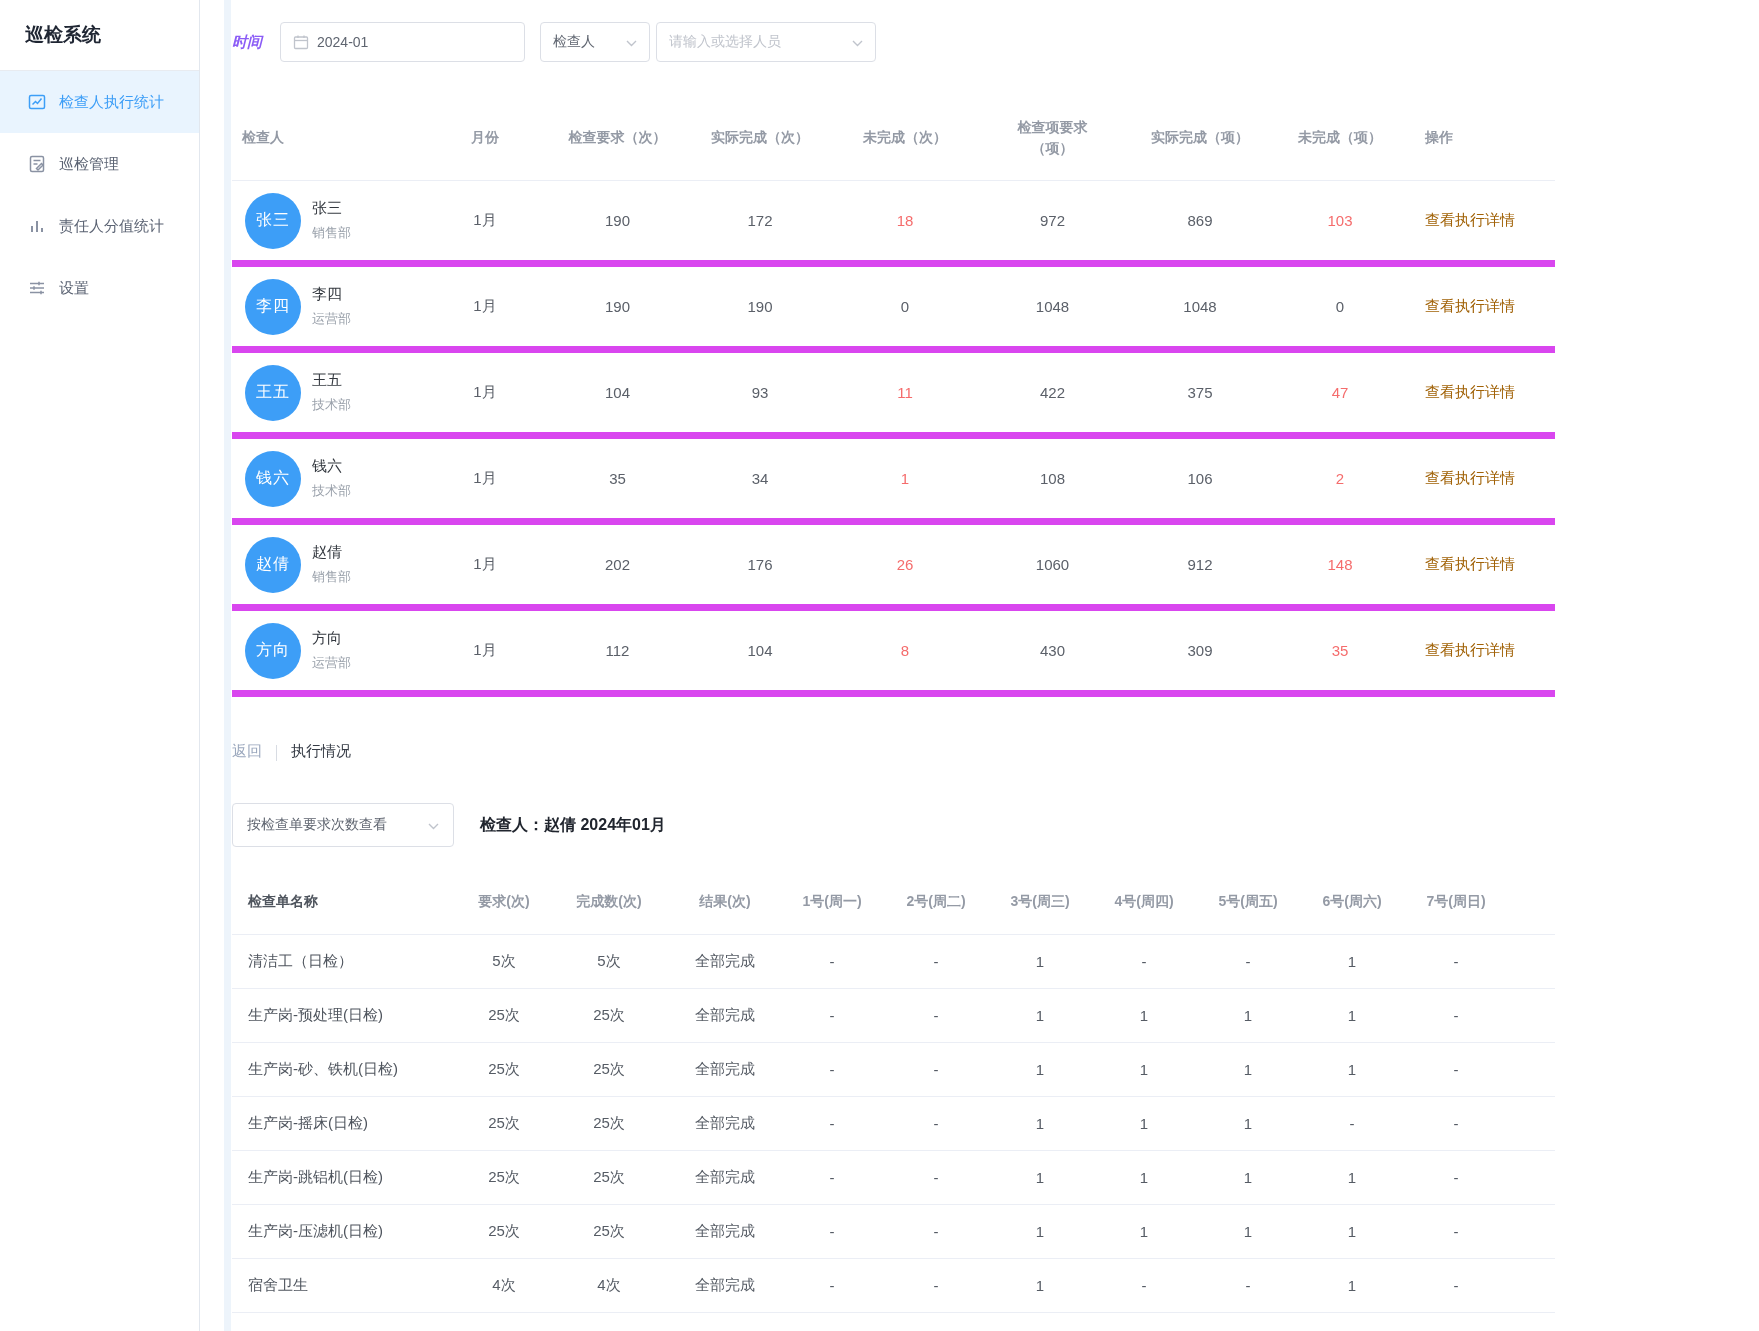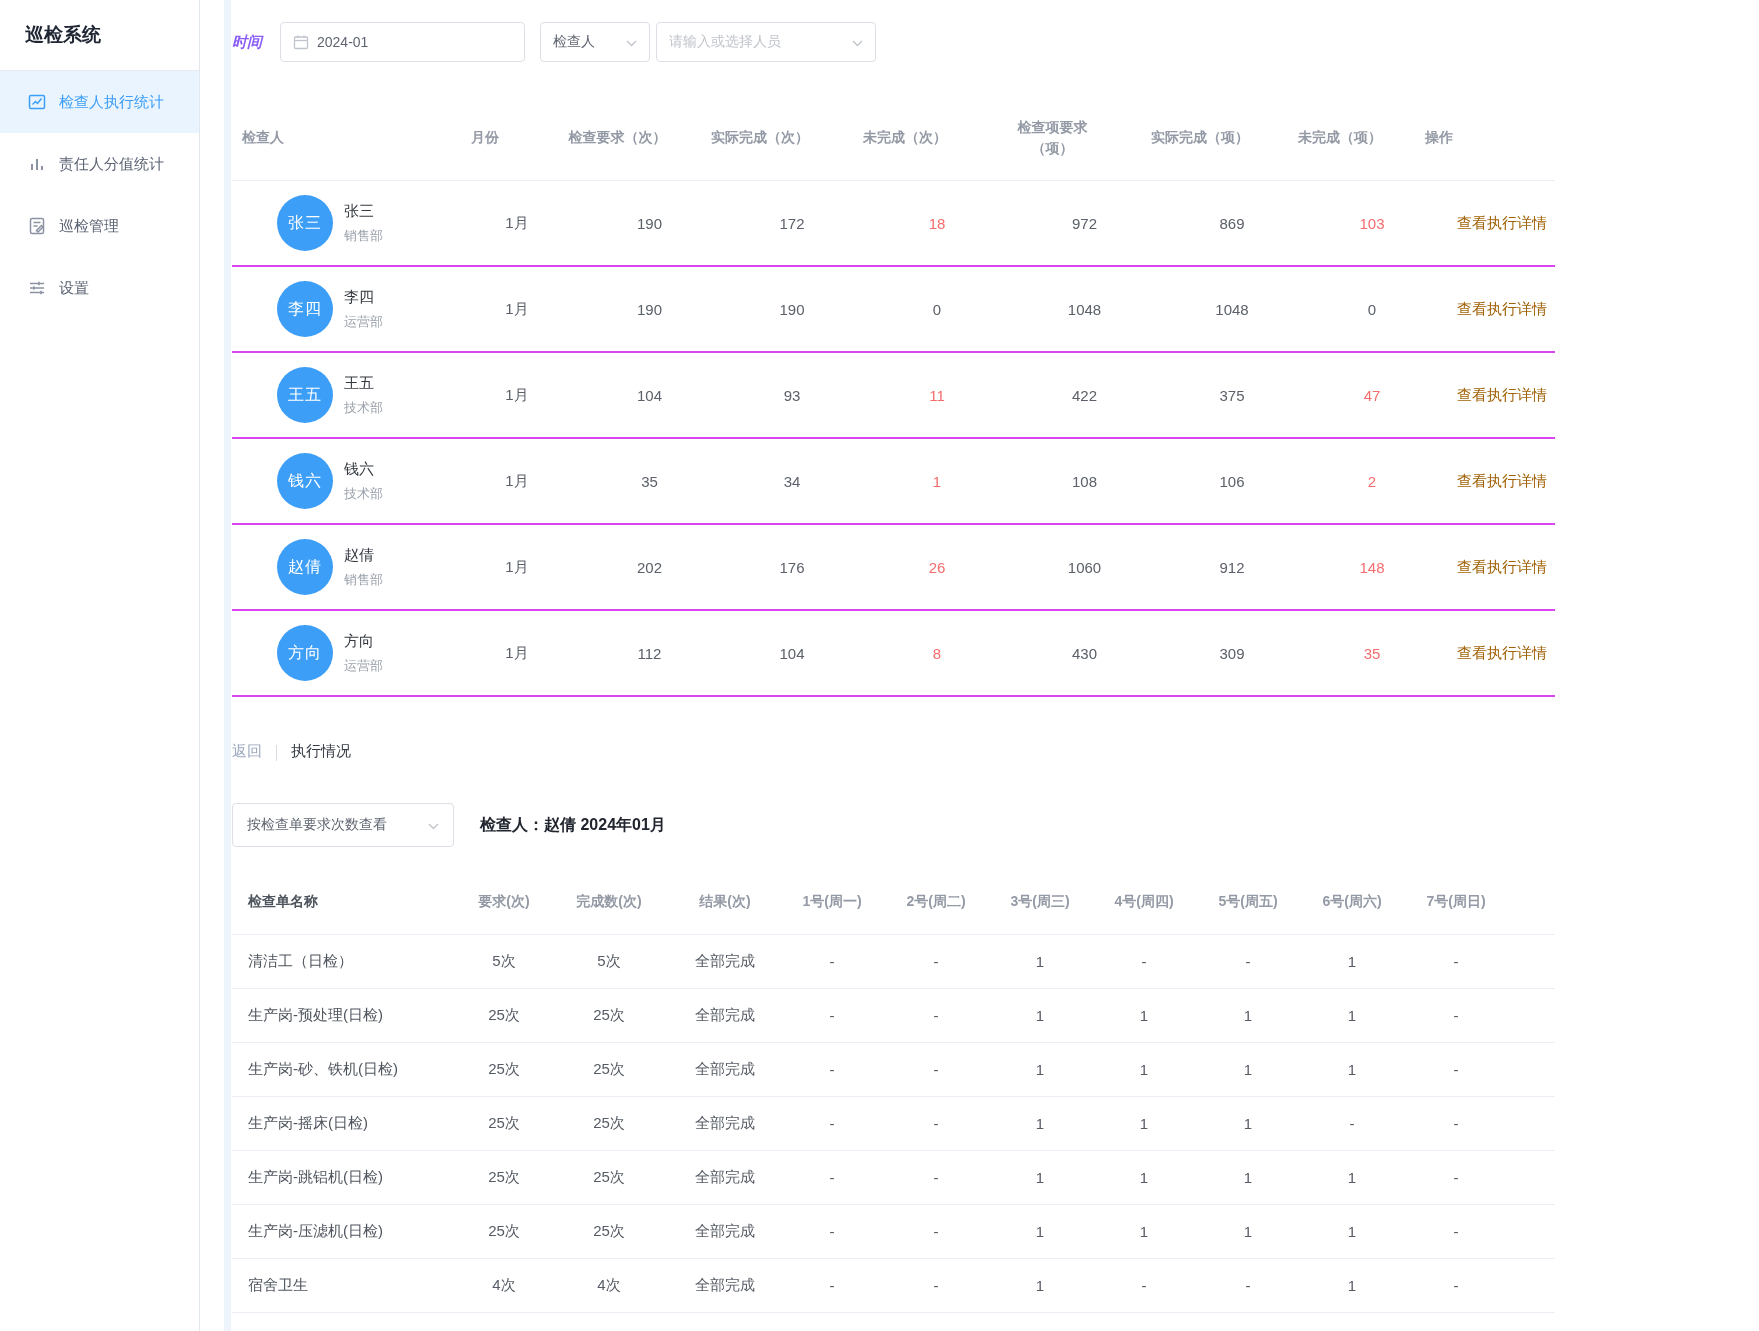--- a/index.html
+++ b/index.html
@@ -32,21 +32,21 @@
     display:flex; align-items:center; font-size:14px; color:#5f6570; }
   .date-box { width:245px; padding:0 12px; gap:8px; }
   .sel-box { width:110px; margin-left:15px; padding:0 12px; justify-content:space-between; }
   .person-box { width:220px; margin-left:6px; padding:0 12px; justify-content:space-between; }
   .placeholder { color:#c0c4cc; }
   .chev { flex:0 0 auto; }
   
   .table1 { top:95px; left:0; width:1323px; }
   .t1-grid { display:grid; grid-template-columns:188px 130px 135px 150px 140px 155px 140px 140px 145px; align-items:center; }
   .t1-head { height:86px; border-bottom:1px solid #ebeef5; font-size:14px; font-weight:600; color:#949aa5; }
-  .t1-row  { height:86px; border-bottom:2px solid #d946ef; font-size:15px; color:#5b6069;padding-left:32px; }
+  .t1-row  { height:86px; border-bottom:7px solid #d946ef; font-size:15px; color:#5b6069; }
   .cell-c { text-align:center; }
   .cell-l { padding-left:10px; text-align:left; }
   .cell-act { padding-left:15px; text-align:left; }
   .wrap-narrow { display:inline-block; width:96px; line-height:1.5; }
   .name-cell { display:flex; align-items:center; gap:11px; padding-left:13px; }
   .avatar { width:56px; height:56px; border-radius:50%; background:#3d9ef7; color:#fff;
     font-size:16px; display:flex; align-items:center; justify-content:center; letter-spacing:1px; flex:0 0 auto; }
   .nm-name { font-size:15px; color:#33383f; margin-bottom:6px; }
   .nm-dept { font-size:13px; color:#9aa1ab; }
   .red { color:#f56c6c; }
@@ -79,38 +79,38 @@
       <span class="mi-icon">
         <svg width="18" height="18" viewBox="0 0 18 18" fill="none" stroke="currentColor" stroke-width="1.5">
           <rect x="1.5" y="2.5" width="15" height="13" rx="1.5"></rect>
           <polyline points="4.5,11.5 7.5,8.5 9.5,10.5 13.5,5.5"></polyline>
         </svg>
       </span>
       <span>检查人执行统计</span>
     </div>
     <div class="menu-item">
       <span class="mi-icon">
-        <svg width="18" height="18" viewBox="0 0 18 18" fill="none" stroke="currentColor" stroke-width="2">
-          <line x1="4" y1="15" x2="4" y2="9"></line>
-          <line x1="9" y1="15" x2="9" y2="4"></line>
-          <line x1="14" y1="15" x2="14" y2="11"></line>
-        </svg>
-      </span>
-      <span>责任人分值统计</span>
-    </div>
-    <div class="menu-item">
-      <span class="mi-icon">
         <svg width="18" height="18" viewBox="0 0 18 18" fill="none" stroke="currentColor" stroke-width="1.5">
           <rect x="2.5" y="1.5" width="13" height="15" rx="1.5"></rect>
           <line x1="5.5" y1="5.5" x2="12.5" y2="5.5"></line>
           <line x1="5.5" y1="9" x2="9.5" y2="9"></line>
           <path d="M8.5,13.5 L13.5,8.5 L15,10 L10,15 Z" fill="#ffffff"></path>
         </svg>
       </span>
       <span>巡检管理</span>
+    </div>
+    <div class="menu-item">
+      <span class="mi-icon">
+        <svg width="18" height="18" viewBox="0 0 18 18" fill="none" stroke="currentColor" stroke-width="2">
+          <line x1="4" y1="15" x2="4" y2="9"></line>
+          <line x1="9" y1="15" x2="9" y2="4"></line>
+          <line x1="14" y1="15" x2="14" y2="11"></line>
+        </svg>
+      </span>
+      <span>责任人分值统计</span>
     </div>
     <div class="menu-item">
       <span class="mi-icon">
         <svg width="18" height="18" viewBox="0 0 18 18" fill="none" stroke="currentColor" stroke-width="1.5">
           <line x1="2" y1="4.5" x2="16" y2="4.5"></line>
             <line x1="11" y1="2.8" x2="11" y2="6.2"></line>
           <line x1="2" y1="9" x2="16" y2="9"></line>
             <line x1="6" y1="7.3" x2="6" y2="10.7"></line>
           <line x1="2" y1="13.5" x2="16" y2="13.5"></line>
             <line x1="13" y1="11.8" x2="13" y2="15.2"></line>

